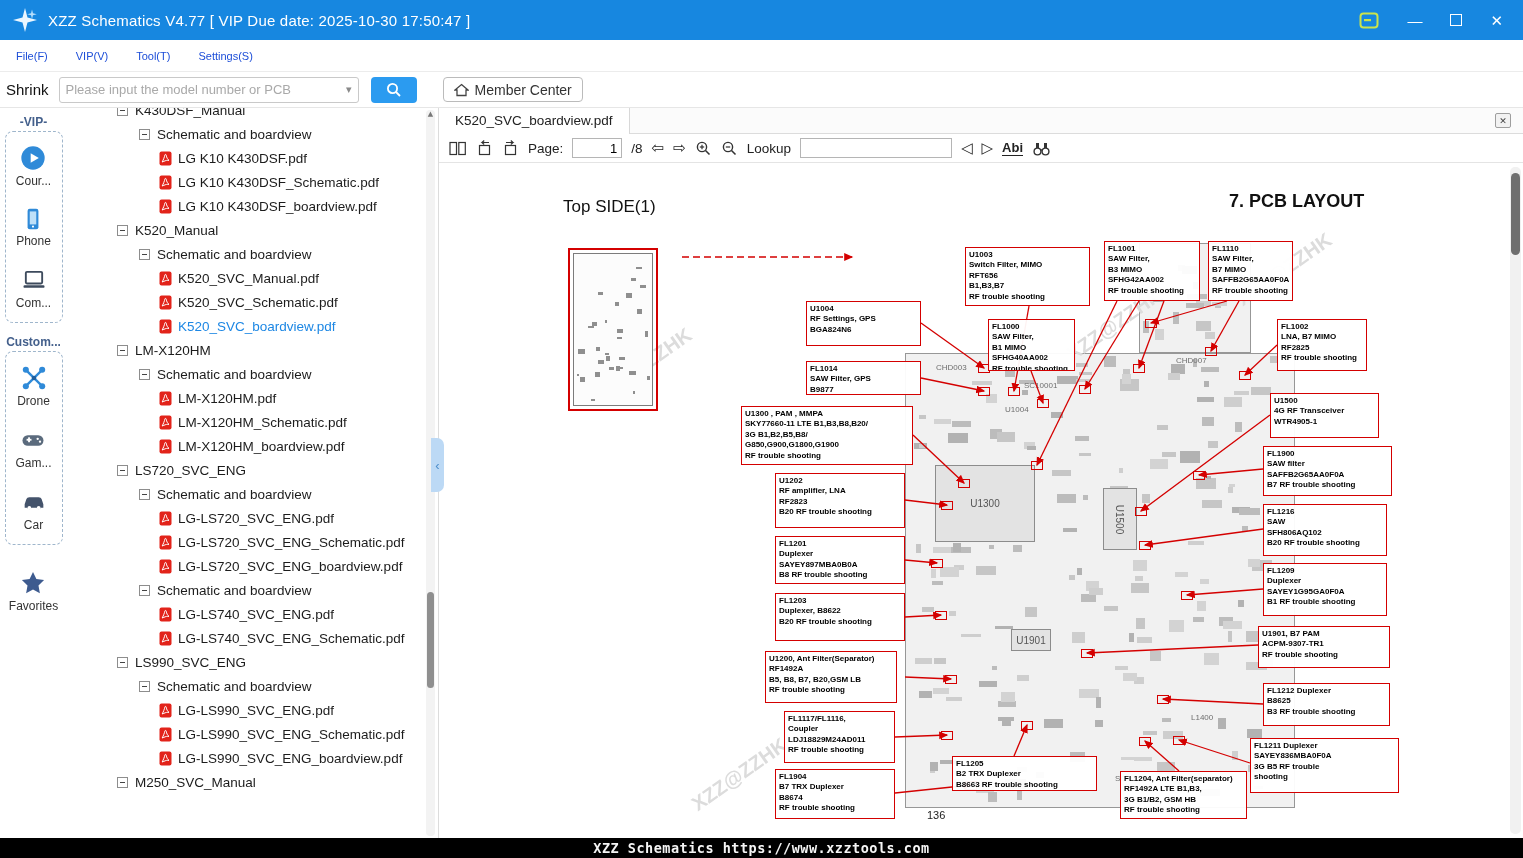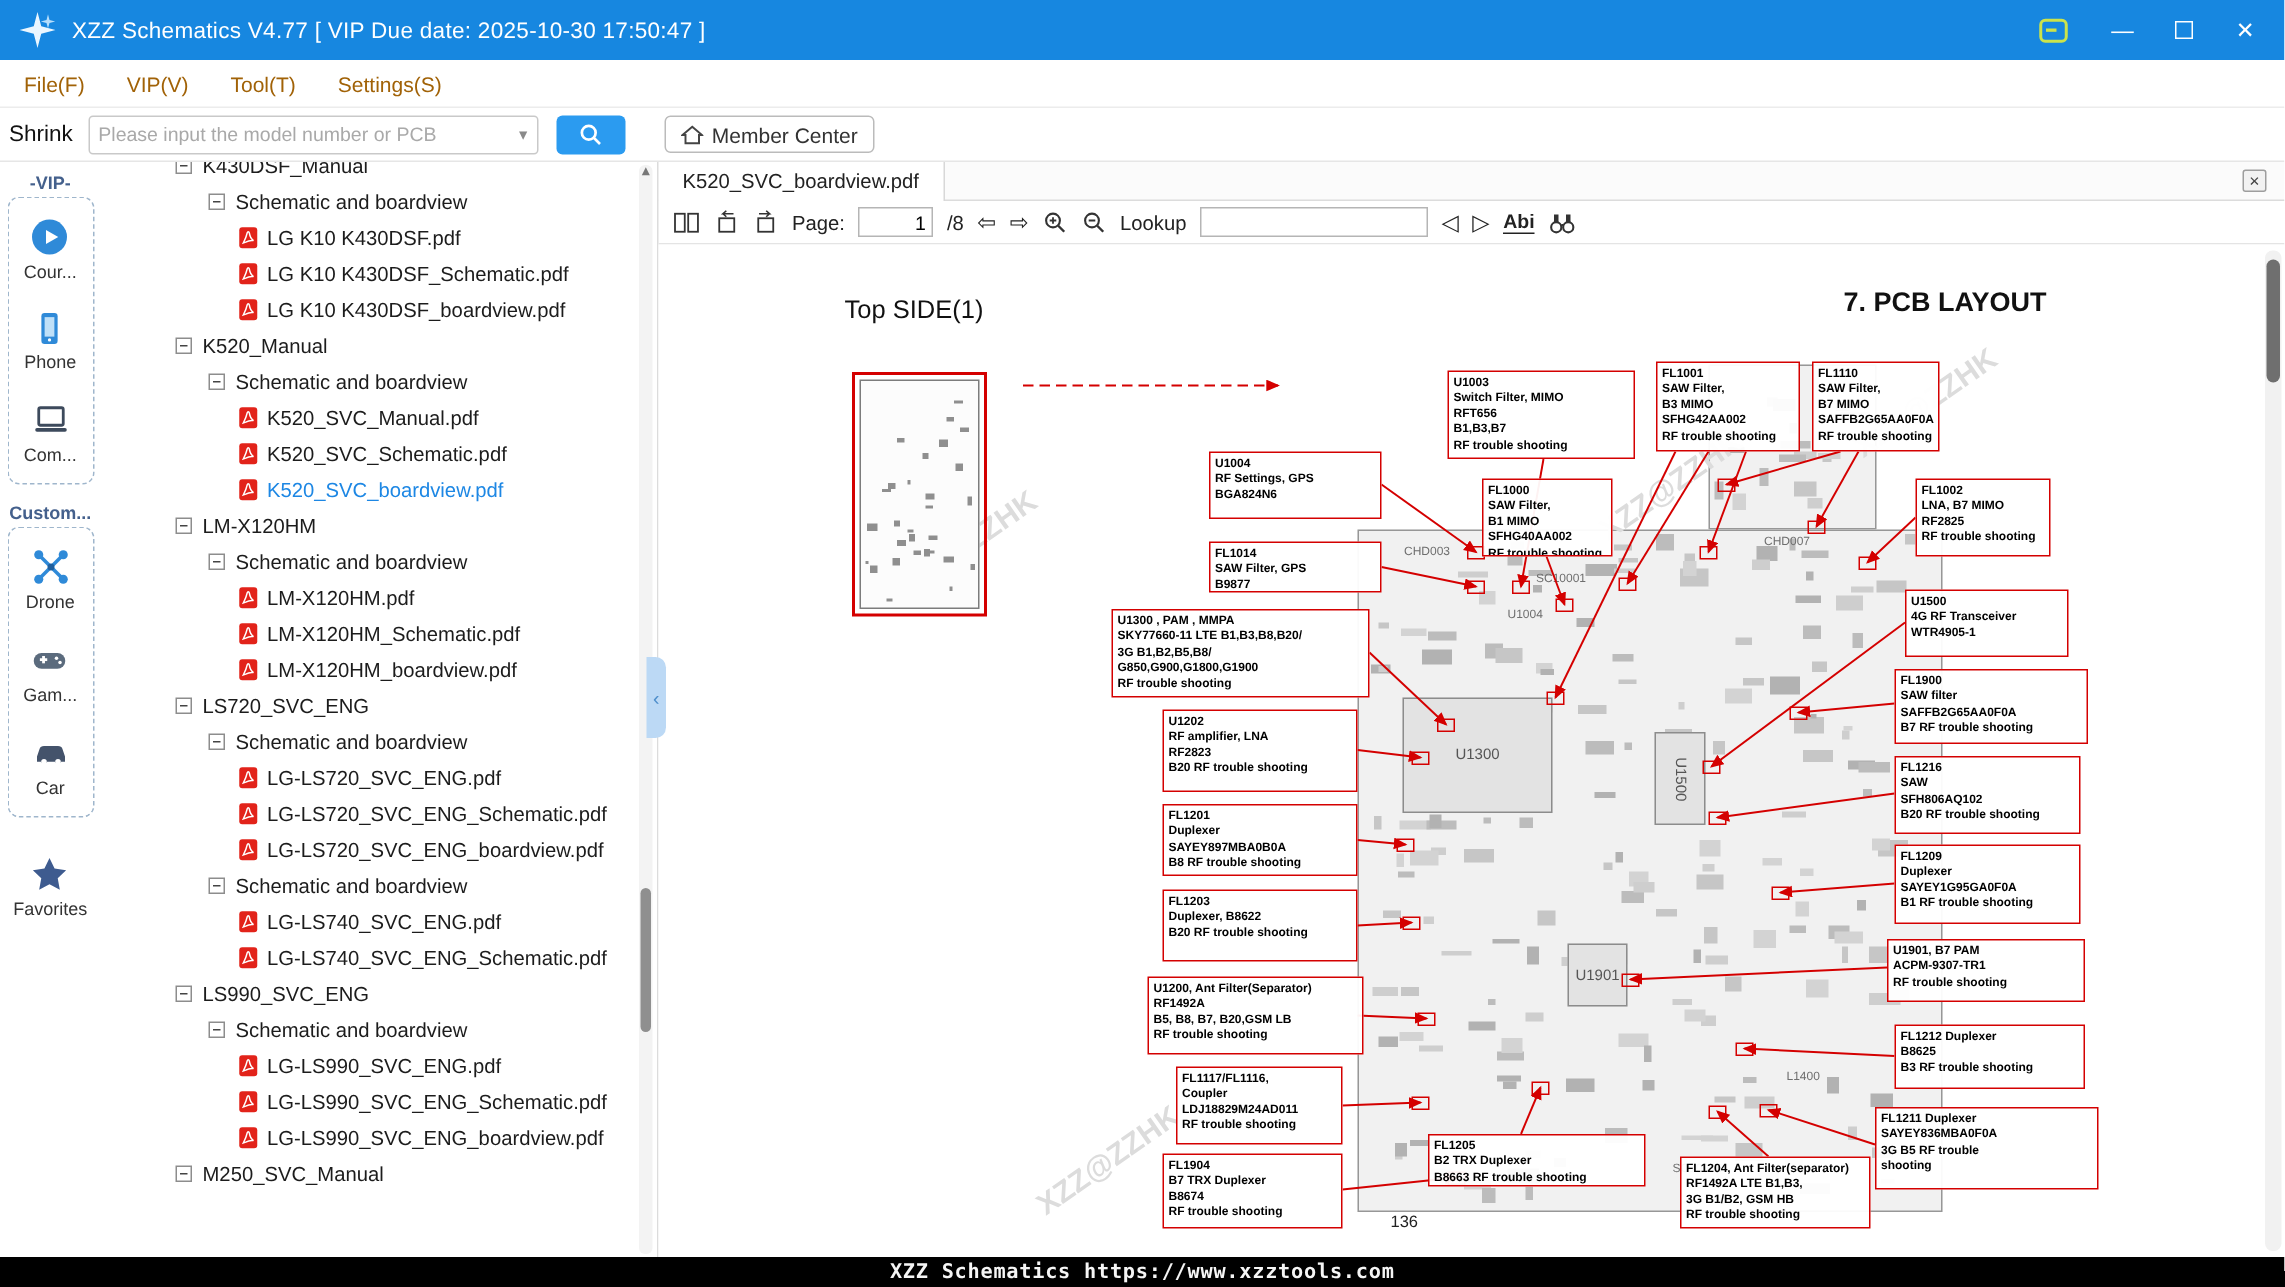--- a/index.html
+++ b/index.html
@@ -9,21 +9,21 @@
   
   .titlebar{height:40px;background:#1787e0;display:flex;align-items:center;padding:0 12px;color:#fff;flex:0 0 auto}
   .logo{width:26px;height:26px;margin-right:10px;display:flex}
   .title-text{font-size:15px;letter-spacing:.2px}
   .tb-right{margin-left:auto;display:flex;align-items:center;gap:28px;padding-right:8px}
   .win-glyph{font-size:15px;line-height:1}
   .max-box{width:12px;height:12px;border:1.6px solid #fff}
 
   
   .menubar{height:32px;display:flex;align-items:center;padding-left:16px;border-bottom:1px solid #ececec;background:#fff}
-  .menu-item{font-size:14px;color:#a16207;margin-right:28px;cursor:default}
+  .menu-item{font-size:11px;color:#1d4ed8;margin-right:28px;cursor:default}
 
   
   .toolbar{height:36px;display:flex;align-items:center;padding-left:6px;border-bottom:1px solid #e6e6e6;background:#fff}
   .shrink{font-size:15px;color:#111;margin-right:10px}
   .searchwrap{width:300px;height:26px;border:1px solid #c9c9c9;border-radius:3px;display:flex;align-items:center;padding:0 6px;background:#fff}
   .searchwrap input{border:none;outline:none;flex:1;font-size:13px;color:#444;font-family:"Liberation Sans",sans-serif}
   .searchwrap input::placeholder{color:#a9a9a9}
   .caret{color:#8a8a8a;font-size:11px;font-family:"DejaVu Sans",sans-serif}
   .search-btn{width:46px;height:26px;background:#2b9bf0;border-radius:4px;margin-left:12px;display:flex;align-items:center;justify-content:center}
   .member{margin-left:26px;height:25px;border:1px solid #bbb;border-radius:4px;display:flex;align-items:center;gap:6px;padding:0 10px;font-size:14px;color:#333;background:#fff}
@@ -690,21 +690,21 @@
               <div class="cmp" style="left: 71.7562px; top: 57.5022px; width: 15.2652px; height: 4.54775px; background: rgb(211, 211, 211);"></div>
               <div class="cmp" style="left: 12.0062px; top: 53.986px; width: 10.7466px; height: 3.72862px; background: rgb(178, 178, 178);"></div>
               <div class="cmp" style="left: 14.6192px; top: 85.491px; width: 8.90459px; height: 10.4589px; background: rgb(211, 211, 211);"></div>
             </div>
             <div class="chip" style="left: 496px; top: 302px; width: 100px; height: 77px;">
               <span>U1300</span>
             </div>
             <div class="chip" style="left: 664px; top: 325px; width: 34px; height: 62px;">
               <span style="transform: rotate(90deg);">U1500</span>
             </div>
-            <div class="chip" style="left: 606px; top: 466px; width: 40px; height: 42px; align-items: center;">
+            <div class="chip" style="left: 572px; top: 466px; width: 40px; height: 22px; align-items: center;">
               <span>U1901</span>
             </div>
             <div class="blabel" style="left: 585px; top: 218px;">SC10001</div>
             <div class="blabel" style="left: 497px; top: 200px;">CHD003</div>
             <div class="blabel" style="left: 737px; top: 193px;">CHD007</div>
             <div class="blabel" style="left: 566px; top: 242px;">U1004</div>
             <div class="blabel" style="left: 752px; top: 550px;">L1400</div>
             <div class="blabel" style="left: 676px; top: 611px;">SC10006</div>
             <div class="wm" style="left: 150px; top: 190px;">XZZ@ZZHK</div>
             <div class="wm" style="left: 620px; top: 150px;">XZZ@ZZHK</div>
@@ -828,21 +828,21 @@
               <div>SAYEY897MBA0B0A</div>
               <div>B8 RF trouble shooting</div>
             </div>
             <div class="target" style="left: 496px; top: 448px; width: 12px; height: 9px;"></div>
             <div class="ann" style="left: 336px; top: 430px; width: 130px; height: 48px;">
               <div>FL1203</div>
               <div>Duplexer, B8622</div>
               <div>B20 RF trouble shooting</div>
             </div>
             <div class="target" style="left: 506px; top: 512px; width: 12px; height: 9px;"></div>
-            <div class="ann" style="left: 326px; top: 488px; width: 144px; height: 52px;">
+            <div class="ann" style="left: 326px; top: 488px; width: 132px; height: 52px;">
               <div>U1200, Ant Filter(Separator)</div>
               <div>RF1492A</div>
               <div>B5, B8, B7, B20,GSM LB</div>
               <div>RF trouble shooting</div>
             </div>
             <div class="target" style="left: 502px; top: 568px; width: 12px; height: 9px;"></div>
             <div class="ann" style="left: 345px; top: 548px; width: 111px; height: 52px;">
               <div>FL1117/FL1116,</div>
               <div>Coupler</div>
               <div>LDJ18829M24AD011</div>

